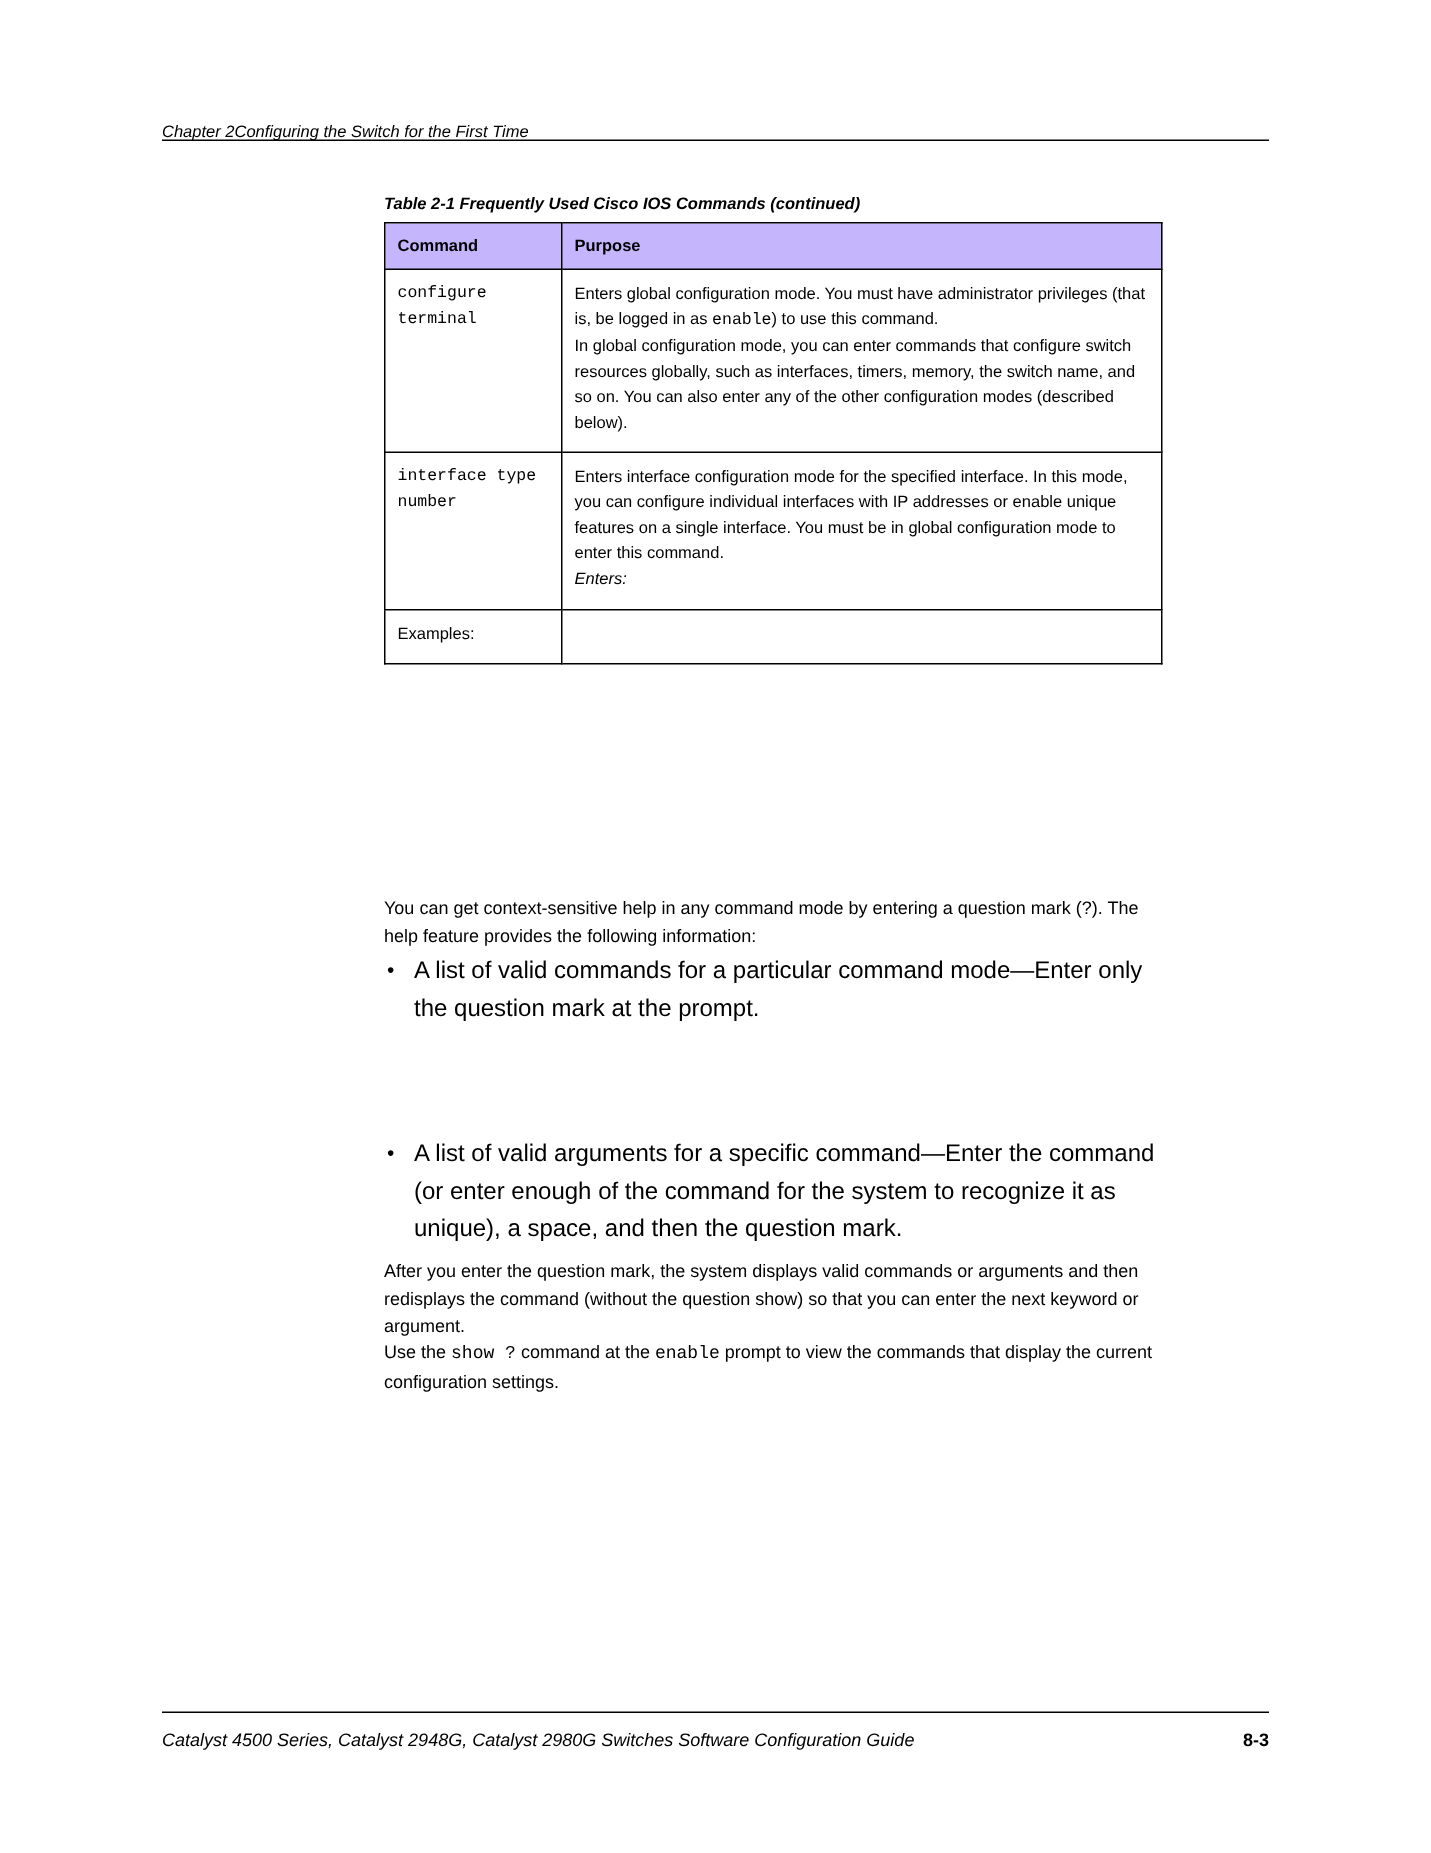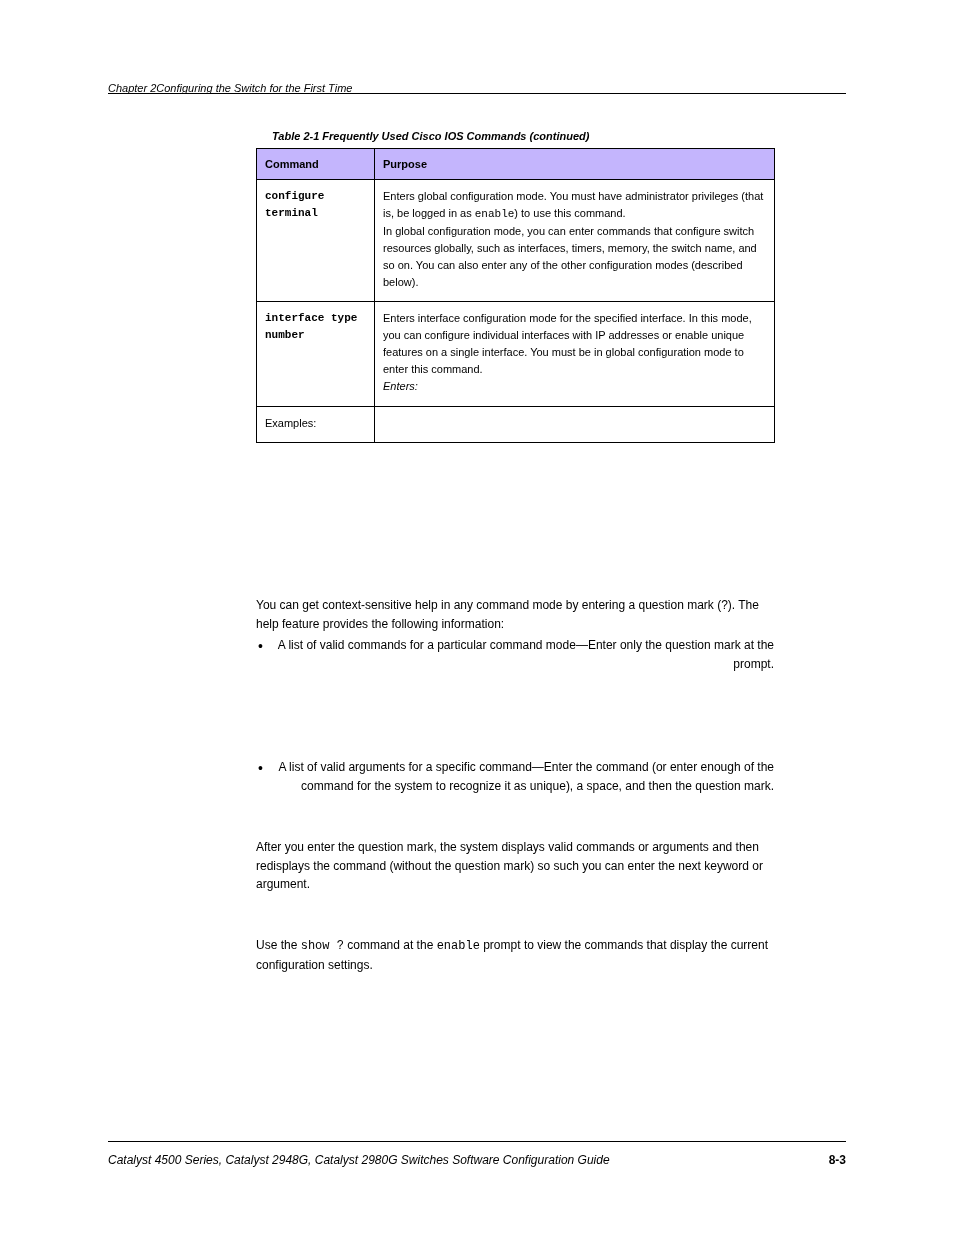--- a/index.html
+++ b/index.html
@@ -61,65 +61,64 @@
     background: #c4b5fd;
     font-weight: bold;
     text-align: left;
     padding: 9px 8px;
   }
   .tbl td {
     padding: 8px 8px 10px 8px;
     line-height: 1.55;
   }
   .tbl .rowlabel {
-    font-weight: bold;
+    font-weight: normal;
   }
   .tbl .mono {
     font-family: "Courier New", Courier, monospace;
     font-size: 11px;
   }
   .tbl td.examples {
     font-weight: normal;
   }
   .tbl-caption {
     position: absolute;
     top: 130px;
-    left: 272px;
+    left: 256px;
     font-size: 11px;
     font-style: italic;
     font-weight: bold;
   }
   
   .body-para {
     position: absolute;
     left: 256px;
     width: 518px;
     font-size: 12px;
     line-height: 1.55;
   }
   .p1 { top: 596px; }
   .bullet-block {
     position: absolute;
     left: 276px;
     width: 498px;
-    font-size: 12px;
+    font-size: 16px;
     line-height: 1.55;
-    text-align: right;
   }
   .b1 { top: 636px; }
   .b2 { top: 698px; }
   .b3 { top: 758px; }
   .bullet-block::before {
     content: "•";
     position: absolute;
     left: -18px;
     font-size: 14px;
   }
   .p2 { top: 838px; }
-  .p3 { top: 936px; }
+  .p3 { top: 892px; }
   .mono-inline {
     font-family: "Courier New", Courier, monospace;
   }
   
   .footer-rule {
     position: absolute;
     bottom: 93px;
     left: 108px;
     right: 108px;
     border-top: 1px solid #000;
@@ -172,21 +171,21 @@
       <tr>
         <td class="examples">Examples:</td>
         <td></td>
       </tr>
     </tbody>
   </table>
 
   <div class="body-para p1">You can get context-sensitive help in any command mode by entering a question mark (?). The help feature provides the following information:</div>
   <div class="bullet-block b1">A list of valid commands for a particular command mode—Enter only the question mark at the prompt.</div>
   <div class="bullet-block b3">A list of valid arguments for a specific command—Enter the command (or enter enough of the command for the system to recognize it as unique), a space, and then the question mark.</div>
-  <div class="body-para p2">After you enter the question mark, the system displays valid commands or arguments and then redisplays the command (without the question mark) so such you can enter the next keyword or argument.</div>
+  <div class="body-para p2">After you enter the question mark, the system displays valid commands or arguments and then redisplays the command (without the question show) so that you can enter the next keyword or argument.</div>
   <div class="body-para p3">Use the <span class="mono-inline">show ?</span> command at the <span class="mono-inline">enable</span> prompt to view the commands that display the current configuration settings.</div>
 
   <div class="footer-rule"></div>
   <div class="footer-line">
     <span class="footer-left">Catalyst 4500 Series, Catalyst 2948G, Catalyst 2980G Switches Software Configuration Guide</span>
     <span class="footer-right">8-3</span>
   </div>
 </div>
 
 </body></html>

